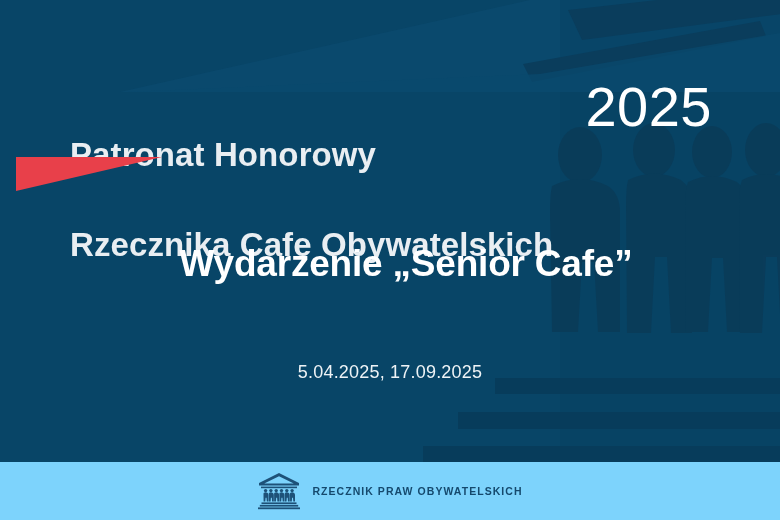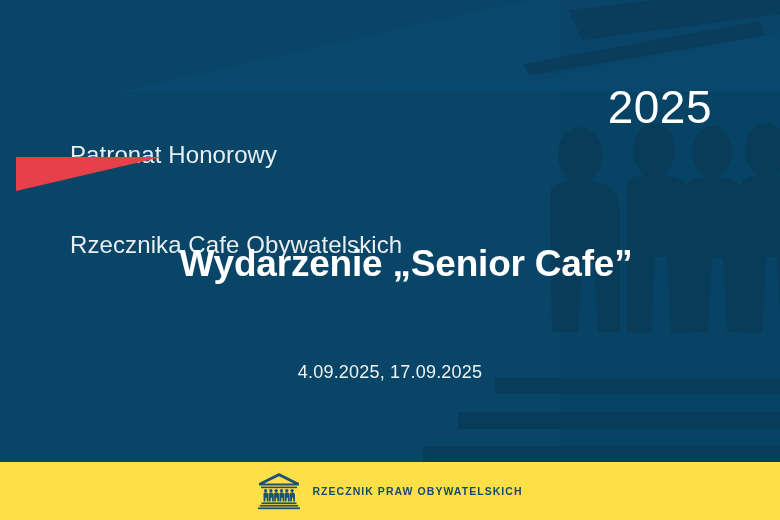--- a/index.html
+++ b/index.html
@@ -31,34 +31,34 @@
     height: 462px;
     display: block;
   }
 
   
   .patronage {
     position: absolute;
     left: 70px;
     top: 80px;
     color: #e9eef2;
-    font-size: 24px;
+    font-size: 33px;
     line-height: 30px;
     letter-spacing: 0.1px;
-    font-weight: 400;
+    font-weight: 700;
     white-space: pre;
   }
   .patronage-line { display: block; }
 
   .year {
     position: absolute;
     right: 68px;
     top: 82px;
     color: #ffffff;
-    font-size: 46px;
+    font-size: 56px;
     line-height: 50px;
     font-weight: 400;
     letter-spacing: 0.5px;
   }
 
   .red-flag {
     position: absolute;
     left: 16px;
     top: 157px;
     width: 146px;
@@ -93,21 +93,21 @@
     letter-spacing: 0.2px;
   }
 
   
   .footer {
     position: absolute;
     left: 0;
     right: 0;
     bottom: 0;
     height: 58px;
-    background: #fde047;
+    background: #7dd3fc;
     display: flex;
     align-items: center;
     justify-content: center;
     gap: 11px;
   }
   .footer-logo-mark {
     width: 44px;
     height: 38px;
     display: block;
     flex: none;
@@ -185,21 +185,21 @@
   <div class="year">2025</div>
 
   <svg class="red-flag" viewBox="0 0 146 35" preserveAspectRatio="none">
     <polygon points="0,0 146,0 0,34" fill="#e8404a"></polygon>
   </svg>
 
   <div class="title">
     <span class="title-line">Wydarzenie „Senior Cafe”</span>
   </div>
 
-  <div class="dates">4.09.2025, 17.09.2025</div>
+  <div class="dates">5.04.2025, 17.09.2025</div>
 
   <div class="footer">
     <svg class="footer-logo-mark" viewBox="0 0 44 38">
       <g fill="#1d5178">
 
         <path d="M22 1 L42 11 L42 13.4 L2 13.4 L2 11 Z
                  M22 4.2 L7.2 11.6 L36.8 11.6 Z"></path>
 
         <rect x="4" y="14.6" width="36" height="1.6"></rect>
 

